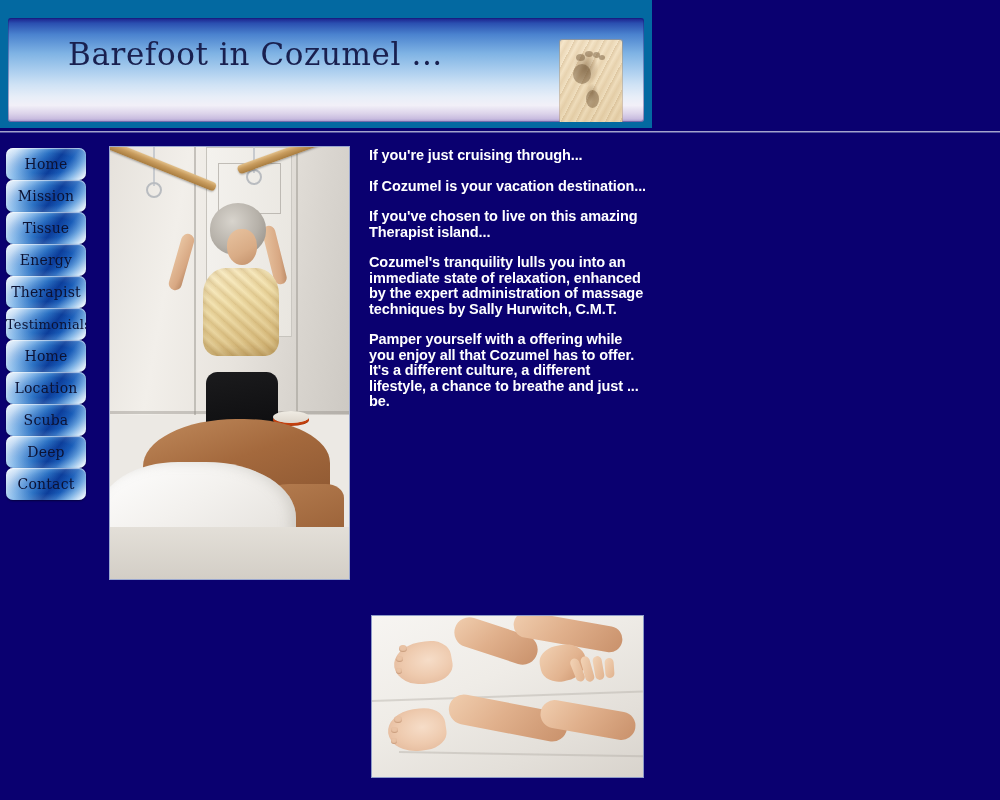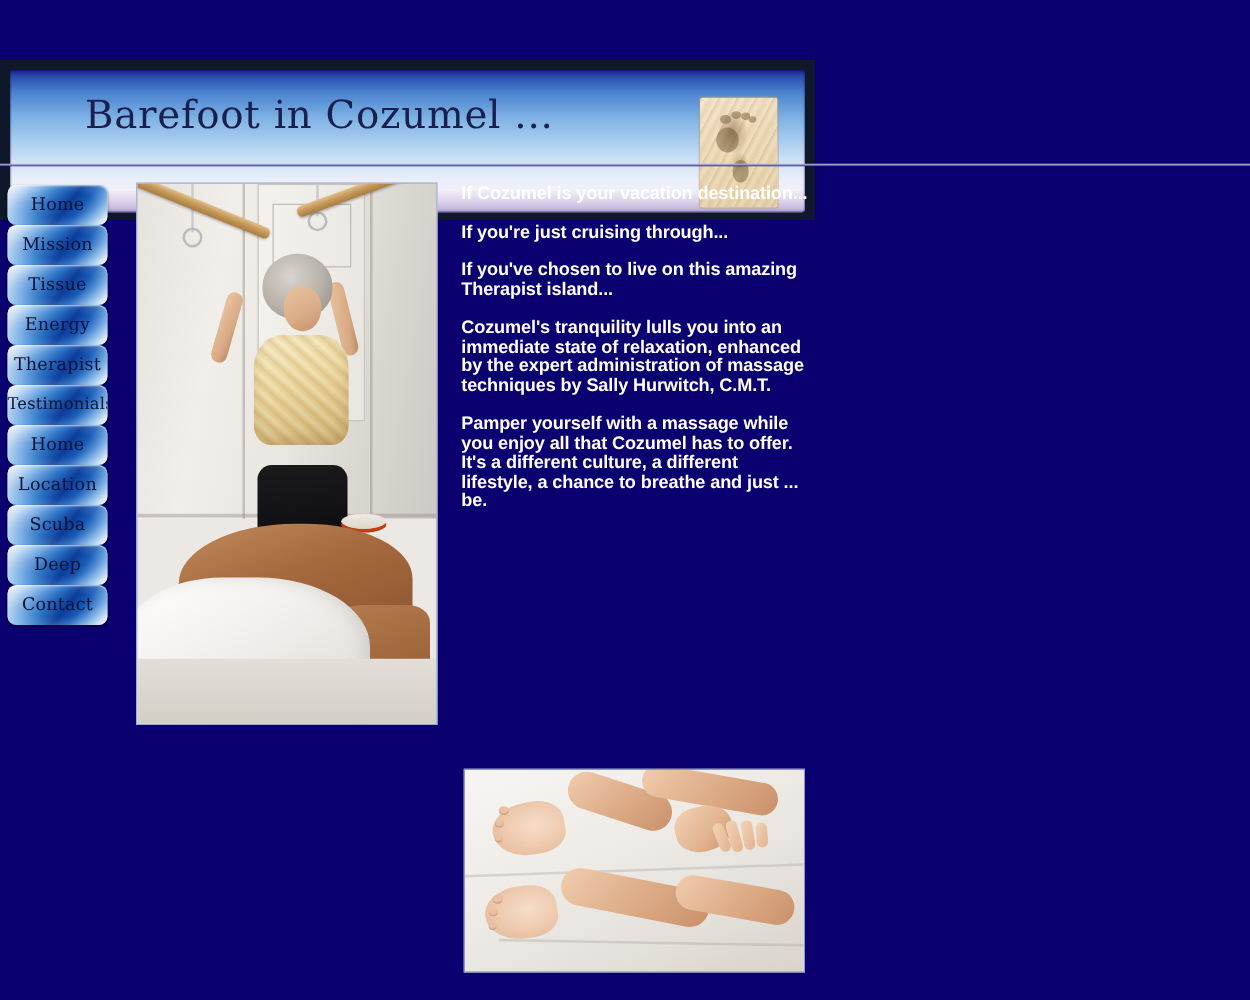--- a/index.html
+++ b/index.html
@@ -15,24 +15,23 @@
     position: relative;
   }
 
   
   #header-banner {
     position: absolute;
     left: 0;
     top: 0;
     width: 652px;
     height: 128px;
-    background: #0f172a;
-    padding: 8px 8px 6px 8px;
+    background: #0369a1;
+    padding: 18px 8px 6px 8px;
     box-sizing: border-box;
-    margin-top: 48px;
   }
   #header-inner {
     position: relative;
     width: 100%;
     height: 100%;
     border-radius: 3px;
     background: linear-gradient(to bottom,
         #1b1e8a 0%,
         #2a4fb0 5%,
         #4b83cf 16%,
@@ -512,18 +511,18 @@
   <div class="toe-dot" style="left:7%;top:76%;width:6px;height:6px;"></div>
 
   <div class="hand" style="left:62%;top:18%;width:46px;height:36px;transform:rotate(-12deg);"></div>
   <div class="finger" style="left:74%;top:26%;height:24px;transform:rotate(-22deg);"></div>
   <div class="finger" style="left:78%;top:25%;height:26px;transform:rotate(-16deg);"></div>
   <div class="finger" style="left:82%;top:25%;height:24px;transform:rotate(-10deg);"></div>
   <div class="finger" style="left:86%;top:26%;height:20px;transform:rotate(-4deg);"></div>
 </div>
 
 <div id="content-text">
+  <p>If you're just cruising through...</p>
   <p>If Cozumel is your vacation destination...</p>
-  <p>If you're just cruising through...</p>
   <p>If you've chosen to live on this amazing Therapist island...</p>
   <p>Cozumel's tranquility lulls you into an immediate state of relaxation, enhanced by the expert administration of massage techniques by Sally Hurwitch, C.M.T.</p>
-  <p>Pamper yourself with a massage while you enjoy all that Cozumel has to offer. It's a different culture, a different lifestyle, a chance to breathe and just ... be.</p>
+  <p>Pamper yourself with a offering while you enjoy all that Cozumel has to offer. It's a different culture, a different lifestyle, a chance to breathe and just ... be.</p>
 </div>
 
 </body></html>

